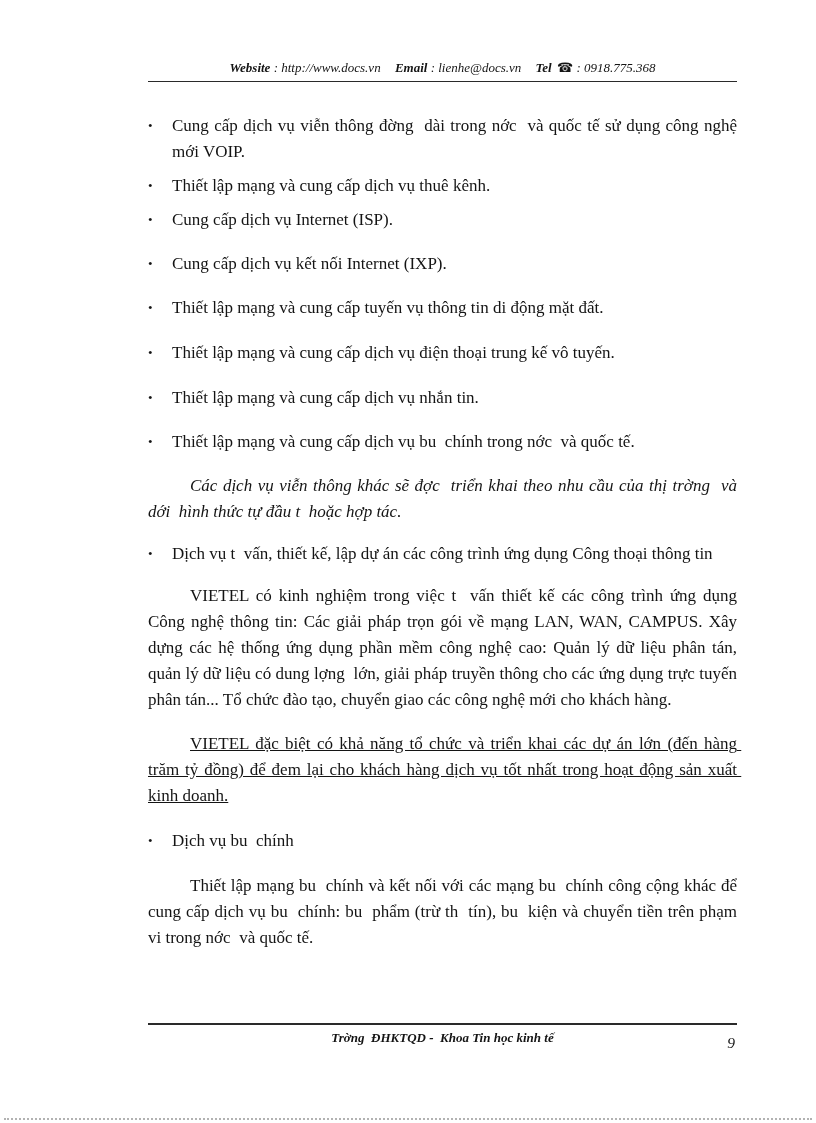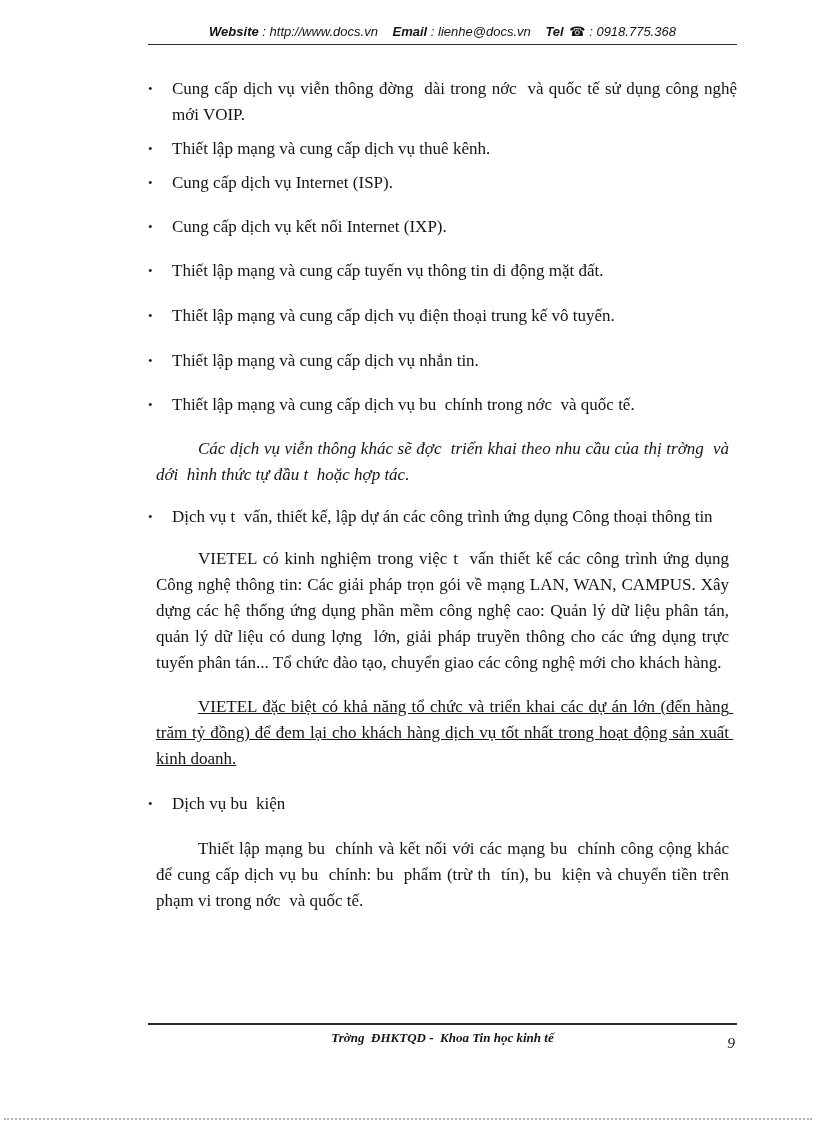--- a/index.html
+++ b/index.html
@@ -13,25 +13,25 @@
     overflow: hidden;
   }
   .content {
     position: absolute;
     left: 148px;
     width: 589px;
     top: 0;
   }
   
   .header {
-    padding-top: 24px;
+    padding-top: 60px;
     padding-bottom: 5px;
     border-bottom: 1.6px solid #2a2a2a;
     text-align: center;
-    font-family: Liberation Sans, sans-serif;
+    font-family: Liberation Serif, serif;
     font-size: 13px;
     font-style: italic;
     white-space: nowrap;
   }
   .header .hb { font-weight: bold; }
   .header .sp { margin-left: 11px; }
   .header .phone { font-style: normal; font-size: 13px; margin-left: 2px; }
   
   .bodytext {
     margin-top: 31px;
@@ -49,21 +49,21 @@
   ul.blist .btxt {
     flex: 1;
     text-align: justify;
     white-space: pre-wrap;
   }
   li.m8  { margin-bottom: 8px; }
   li.m18 { margin-bottom: 18px; }
   li.m19 { margin-bottom: 19px; }
   li.m16 { margin-bottom: 16px; }
   .para {
-    margin: 8px;
+    margin: 0;
     text-align: justify;
     text-indent: 42px;
     white-space: pre-wrap;
   }
   .italicnote { font-style: italic; margin-bottom: 16px; }
   .mb18 { margin-bottom: 18px; }
   .mb19 { margin-bottom: 19px; text-decoration: underline; }
   
   .footer {
     position: absolute;
@@ -158,21 +158,21 @@
         </li>
       </ul>
 
       <p class="para mb18">VIETEL có kinh nghiệm trong việc t  vấn thiết kế các công trình ứng dụng Công nghệ thông tin: Các giải pháp trọn gói về mạng LAN, WAN, CAMPUS. Xây dựng các hệ thống ứng dụng phần mềm công nghệ cao: Quản lý dữ liệu phân tán, quản lý dữ liệu có dung lợng  lớn, giải pháp truyền thông cho các ứng dụng trực tuyến phân tán... Tổ chức đào tạo, chuyển giao các công nghệ mới cho khách hàng.</p>
 
       <p class="para mb19">VIETEL đặc biệt có khả năng tổ chức và triển khai các dự án lớn (đến hàng trăm tỷ đồng) để đem lại cho khách hàng dịch vụ tốt nhất trong hoạt động sản xuất kinh doanh.</p>
 
       <ul class="blist">
         <li class="m19">
           <span class="bmark">•</span>
-          <span class="btxt">Dịch vụ bu  kiện</span>
+          <span class="btxt">Dịch vụ bu  chính</span>
         </li>
       </ul>
 
       <p class="para">Thiết lập mạng bu  chính và kết nối với các mạng bu  chính công cộng khác để cung cấp dịch vụ bu  chính: bu  phẩm (trừ th  tín), bu  kiện và chuyển tiền trên phạm vi trong nớc  và quốc tế.</p>
 
     </div>
   </div>
 
   <div class="footer">
     <div class="ftext">Trờng  ĐHKTQD -  Khoa Tin học kinh tế</div>

